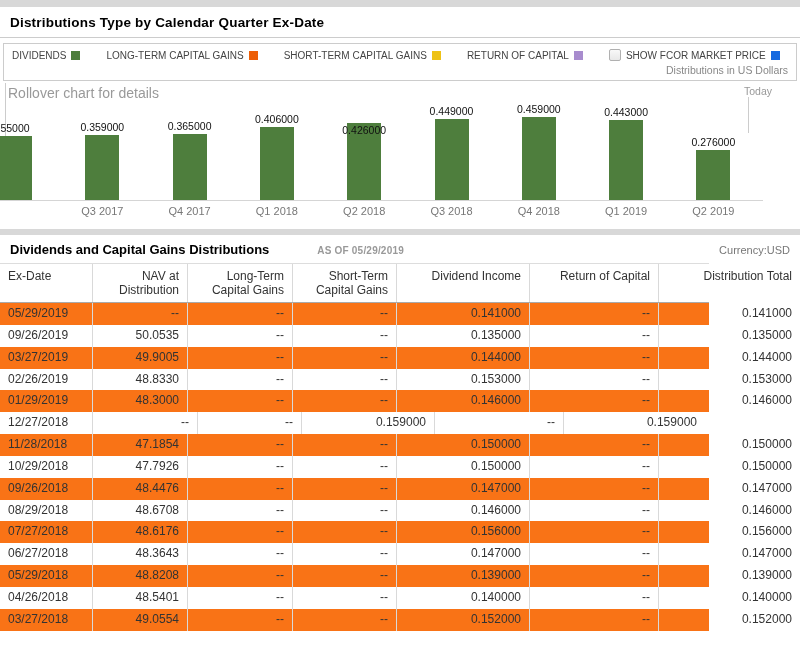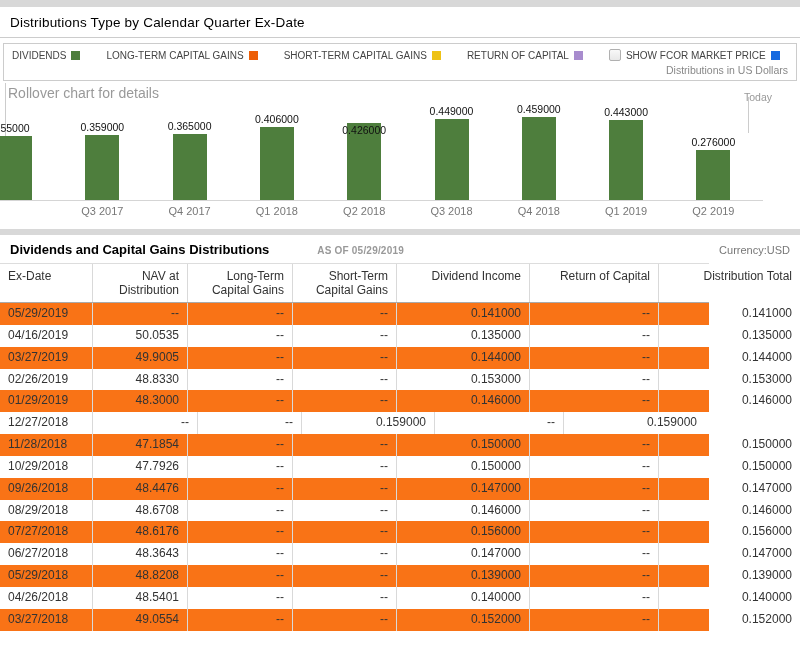--- a/index.html
+++ b/index.html
@@ -3,33 +3,33 @@
 <meta charset="utf-8">
 <style>
   * { box-sizing: border-box; margin: 0; padding: 0; }
   html, body { width: 800px; height: 647px; overflow: hidden; background: #fff;
     font-family: "Liberation Sans", sans-serif; color: #333; }
 
   .top-strip { height: 7px; background: #d8d8d8; }
   .section-strip { height: 6px; background: #d8d8d8; }
 
   .main-title-wrap { padding: 8px 10px 7px 10px; border-bottom: 1px solid #ccc; }
-  .main-title { font-size: 13.5px; font-weight: 400; color: #000; letter-spacing: 0.2px; }
+  .main-title { font-size: 13.5px; font-weight: 700; color: #000; letter-spacing: 0.2px; }
 
   .legend-box { margin: 5px 3px 0 3px; border: 1px solid #ccc; padding: 5px 8px 4px 8px; }
   .legend-row { display: flex; align-items: center; gap: 26px; }
   .legend-item { display: flex; align-items: center; font-size: 10px; color: #444; white-space: nowrap; }
   .legend-swatch { width: 9px; height: 9px; display: inline-block; margin-left: 5px; }
   .legend-checkbox { width: 12px; height: 12px; border: 1px solid #b0b0b0; border-radius: 2px;
     background: linear-gradient(#f8f8f8, #e8e8e8); display: inline-block; margin-right: 5px; }
   .legend-note { text-align: right; font-size: 10.5px; color: #888; margin-top: 3px; }
 
   .chart { position: relative; height: 146px; margin-top: 2px; overflow: hidden; }
   .rollover-hint { position: absolute; left: 8px; top: 2px; font-size: 14px; color: #999; }
-  .today-label { position: absolute; right: 28px; top: 8px; font-size: 10.5px; color: #999; }
+  .today-label { position: absolute; right: 28px; top: 2px; font-size: 10.5px; color: #999; }
   .today-line { position: absolute; left: 748px; top: 14px; width: 1px; height: 36px; background: #ccc; }
   .y-axis-line { position: absolute; left: 5px; top: 0; width: 1px; height: 117px; background: #ccc; z-index: 0; }
   .baseline { position: absolute; left: 0; top: 117px; width: 763px; height: 1px; background: #d5d5d5; }
   .bar { position: absolute; background: #4e7e3d; z-index: 1; }
   .bar-label { position: absolute; width: 74px; text-align: center; font-size: 10.5px; color: #111; z-index: 2; white-space: nowrap; }
   .x-label { position: absolute; top: 122px; width: 84px; text-align: center; font-size: 11px; color: #777; }
 
   .table-title-wrap { padding: 7px 10px 6px 10px; display: flex; align-items: baseline; gap: 40px; }
   .table-title { font-size: 13px; font-weight: 700; color: #000; }
   .as-of { font-size: 10px; font-weight: 700; color: #999; margin-left: 8px; letter-spacing: 0.2px; }
@@ -144,21 +144,21 @@
       <div class="tr row-odd">
         <div class="td c0 sep">05/29/2019</div>
         <div class="td c1 sep">--</div>
         <div class="td c2 sep">--</div>
         <div class="td c3 sep">--</div>
         <div class="td c4 sep">0.141000</div>
         <div class="td c5 sep">--</div>
         <div class="td c6">0.141000</div>
       </div>
       <div class="tr row-even">
-        <div class="td c0 sep">04/16/2019</div>
+        <div class="td c0 sep">09/26/2019</div>
         <div class="td c1 sep">50.0535</div>
         <div class="td c2 sep">--</div>
         <div class="td c3 sep">--</div>
         <div class="td c4 sep">0.135000</div>
         <div class="td c5 sep">--</div>
         <div class="td c6">0.135000</div>
       </div>
       <div class="tr row-odd">
         <div class="td c0 sep">03/27/2019</div>
         <div class="td c1 sep">49.9005</div>

